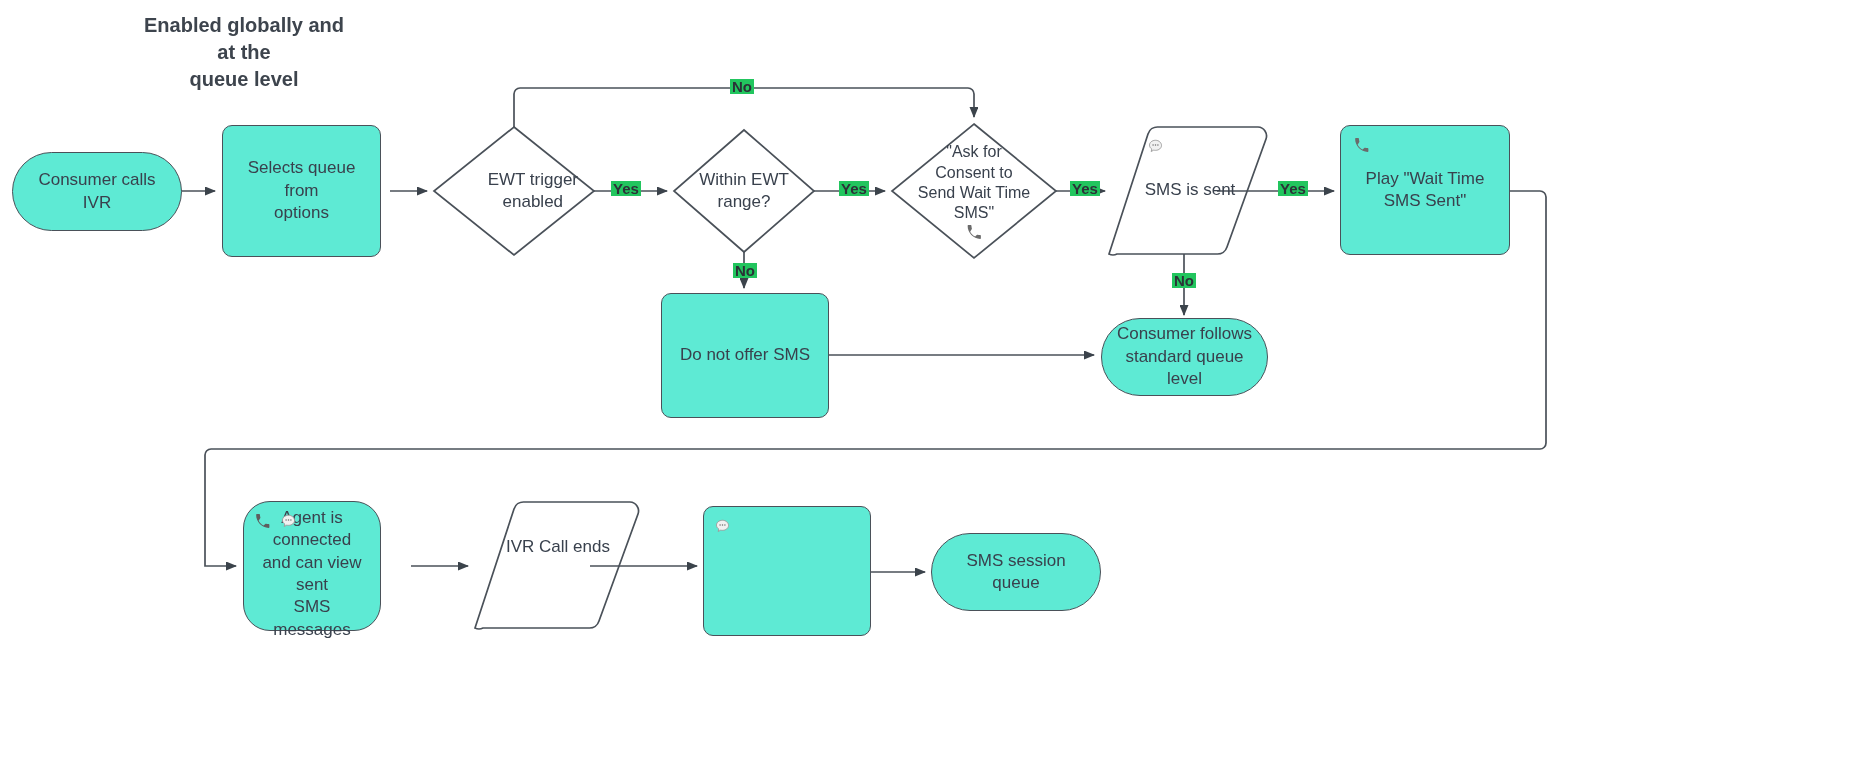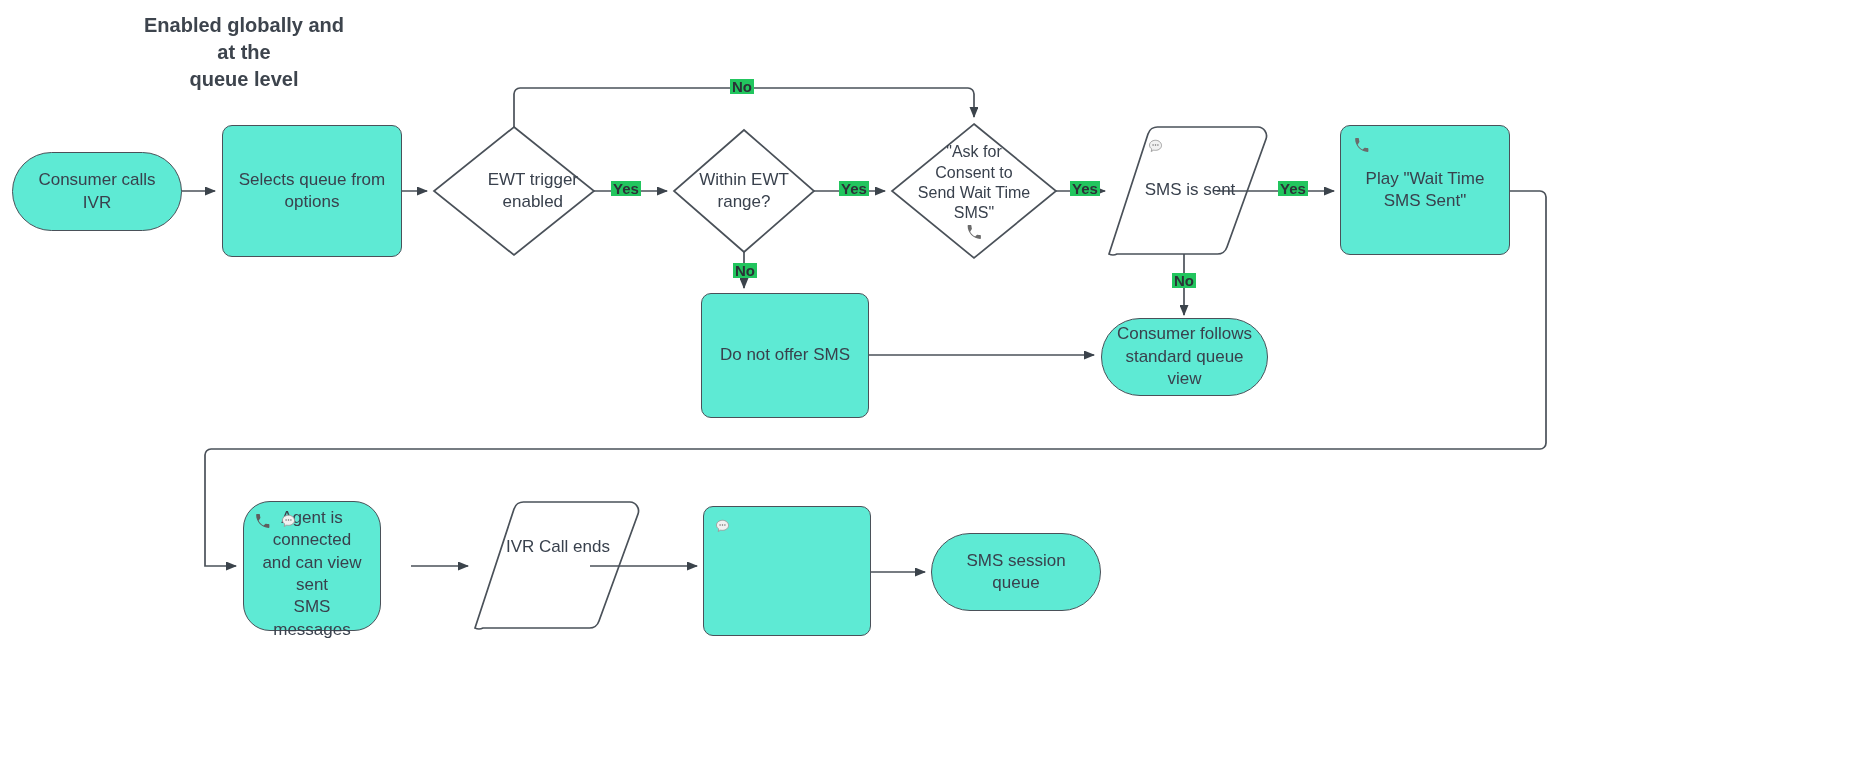--- a/index.html
+++ b/index.html
@@ -151,21 +151,21 @@
        SMS session closed --&gt;
       <path d="M871,572 L925,572" marker-end="url(#arrow)"></path>
     </g>
   </svg>
 
   <div class="node stadium" style="left:12px; top:152px; width:170px; height:79px;">
     <span class="label">Consumer calls
 IVR</span>
   </div>
 
-  <div class="node rect" style="left:222px; top:125px; width:180px; height:132px;">
+  <div class="node rect" style="left:222px; top:125px; width:159px; height:132px;">
     <span class="label">Selects queue from
 options</span>
   </div>
 
   <div class="node diamond" style="left:422px; top:127px; width:160px; height:128px;justify-content:flex-end;">
     <span class="label">EWT trigger
 enabled</span>
   </div>
 
   <div class="node diamond" style="left:674px; top:130px; width:140px; height:122px;">
@@ -200,27 +200,27 @@
   <div class="node rect" style="left:1340px; top:125px; width:170px; height:130px;">
     <span class="label">Play "Wait Time
 SMS Sent"</span>
     <span class="node-icons" style="left:12px; top:11px;">
       <svg class="icon-glyph" viewBox="0 0 24 24" fill="#6b6b6b">
         <path d="M6.6 10.8c1.5 3 4 5.4 7 6.9l2.3-2.3c.3-.3.7-.4 1.1-.3 1.2.4 2.4.6 3.7.6.6 0 1 .4 1 1V20c0 .6-.4 1-1 1C11.3 21 3 12.7 3 2.5c0-.6.4-1 1-1h3.4c.6 0 1 .4 1 1 0 1.3.2 2.5.6 3.7.1.4 0 .8-.3 1.1L6.6 10.8z"></path>
       </svg>
     </span>
   </div>
 
-  <div class="node rect" style="left:661px; top:293px; width:168px; height:125px;margin-left:40px;">
+  <div class="node rect" style="left:661px; top:293px; width:168px; height:125px;">
     <span class="label">Do not offer SMS</span>
   </div>
 
   <div class="node stadium" style="left:1101px; top:318px; width:167px; height:78px;">
     <span class="label">Consumer follows
-standard queue view</span>
+standard queue level</span>
   </div>
 
   <div class="node rect" style="left:243px; top:501px; width:138px; height:130px;border-radius:27px;">
     <span class="label" style="transform:translateY(8px);">Agent is connected
 and can view sent
 SMS messages</span>
     <span class="node-icons" style="left:10px; top:11px;">
       <svg class="icon-glyph" viewBox="0 0 24 24" fill="#5e5e5e">
         <path d="M6.6 10.8c1.5 3 4 5.4 7 6.9l2.3-2.3c.3-.3.7-.4 1.1-.3 1.2.4 2.4.6 3.7.6.6 0 1 .4 1 1V20c0 .6-.4 1-1 1C11.3 21 3 12.7 3 2.5c0-.6.4-1 1-1h3.4c.6 0 1 .4 1 1 0 1.3.2 2.5.6 3.7.1.4 0 .8-.3 1.1L6.6 10.8z"></path>
       </svg>

